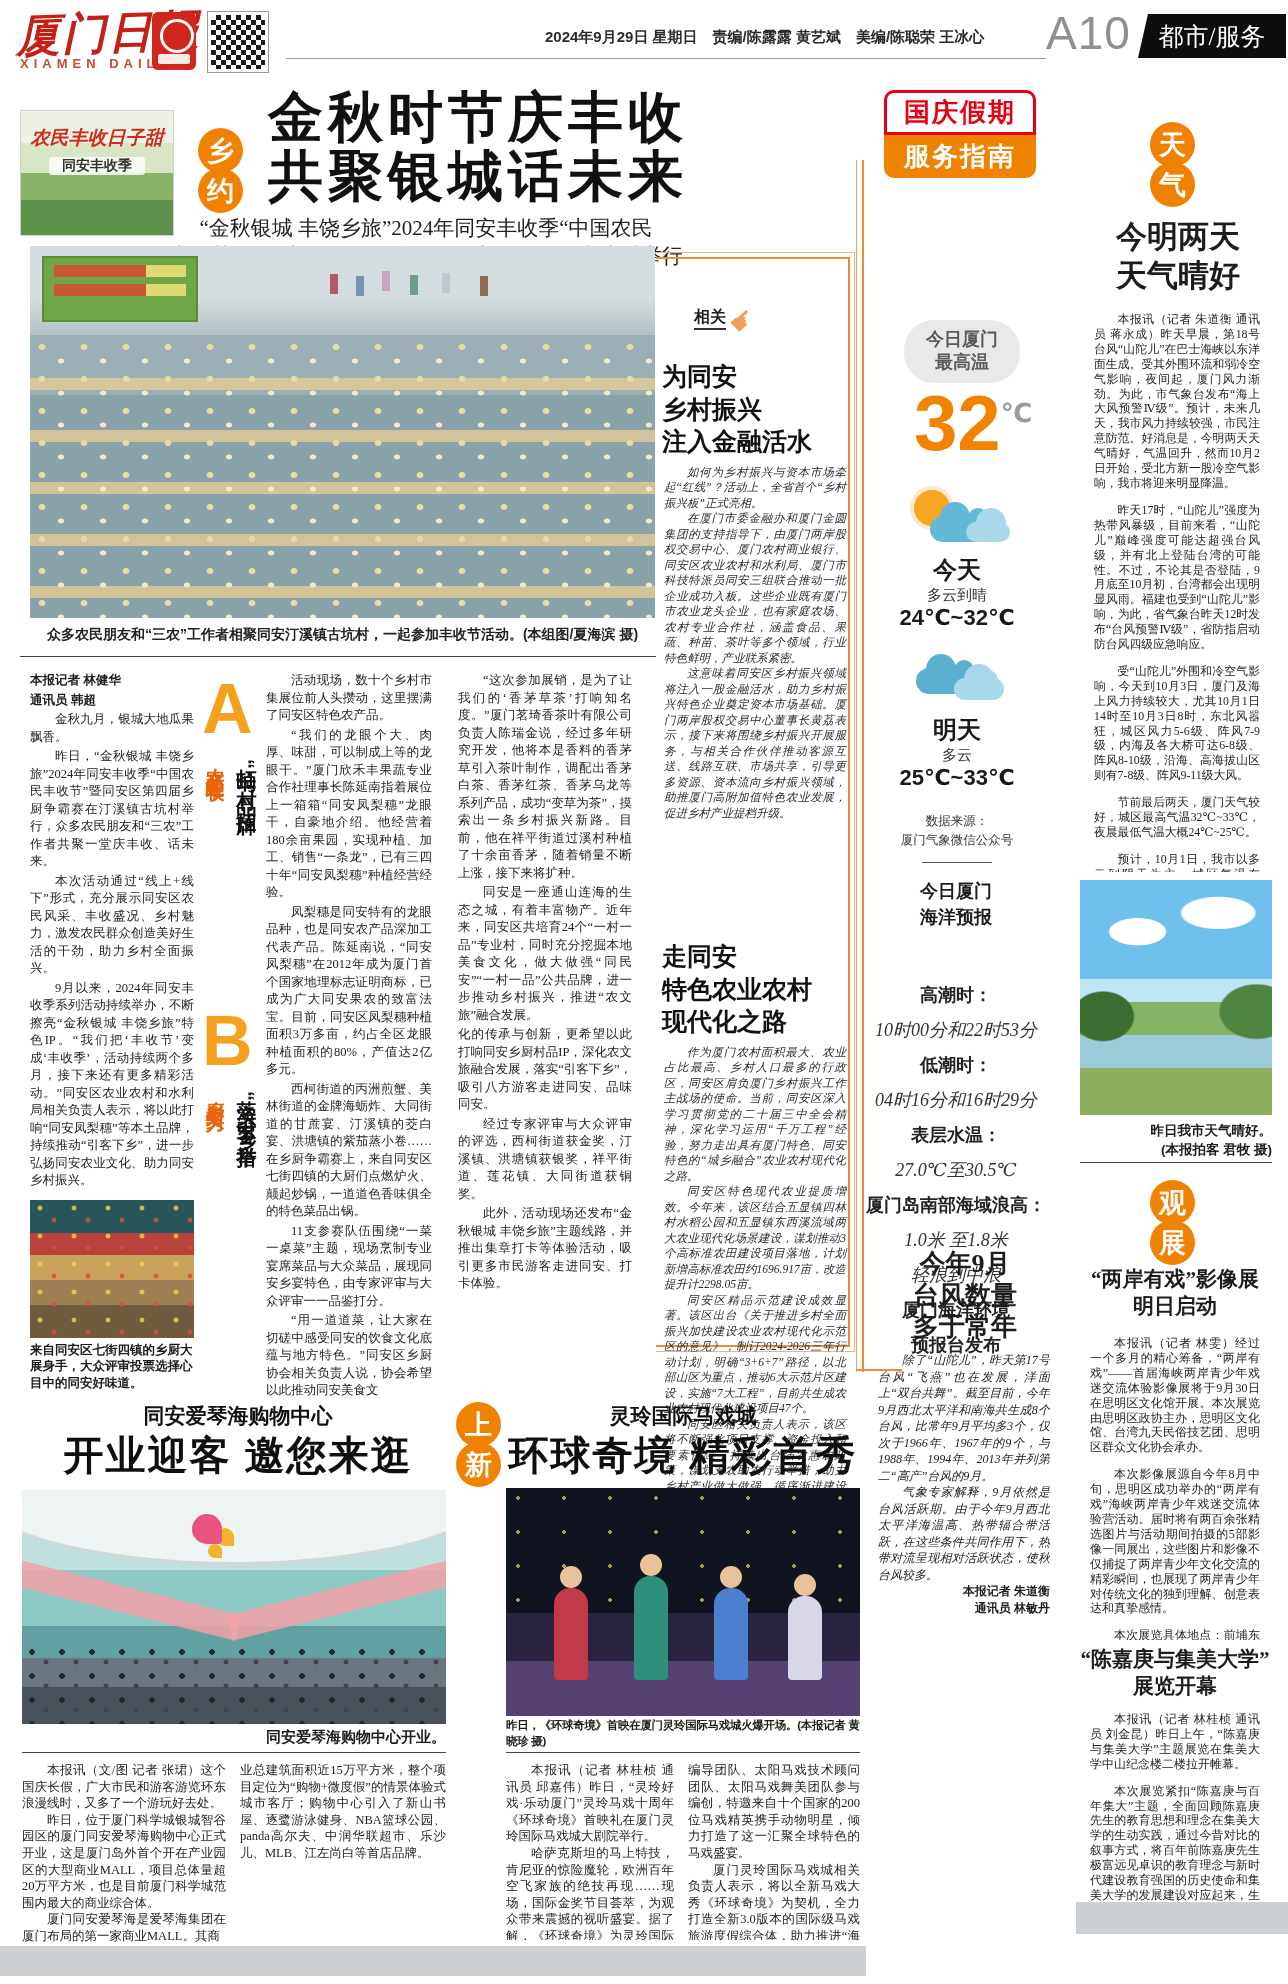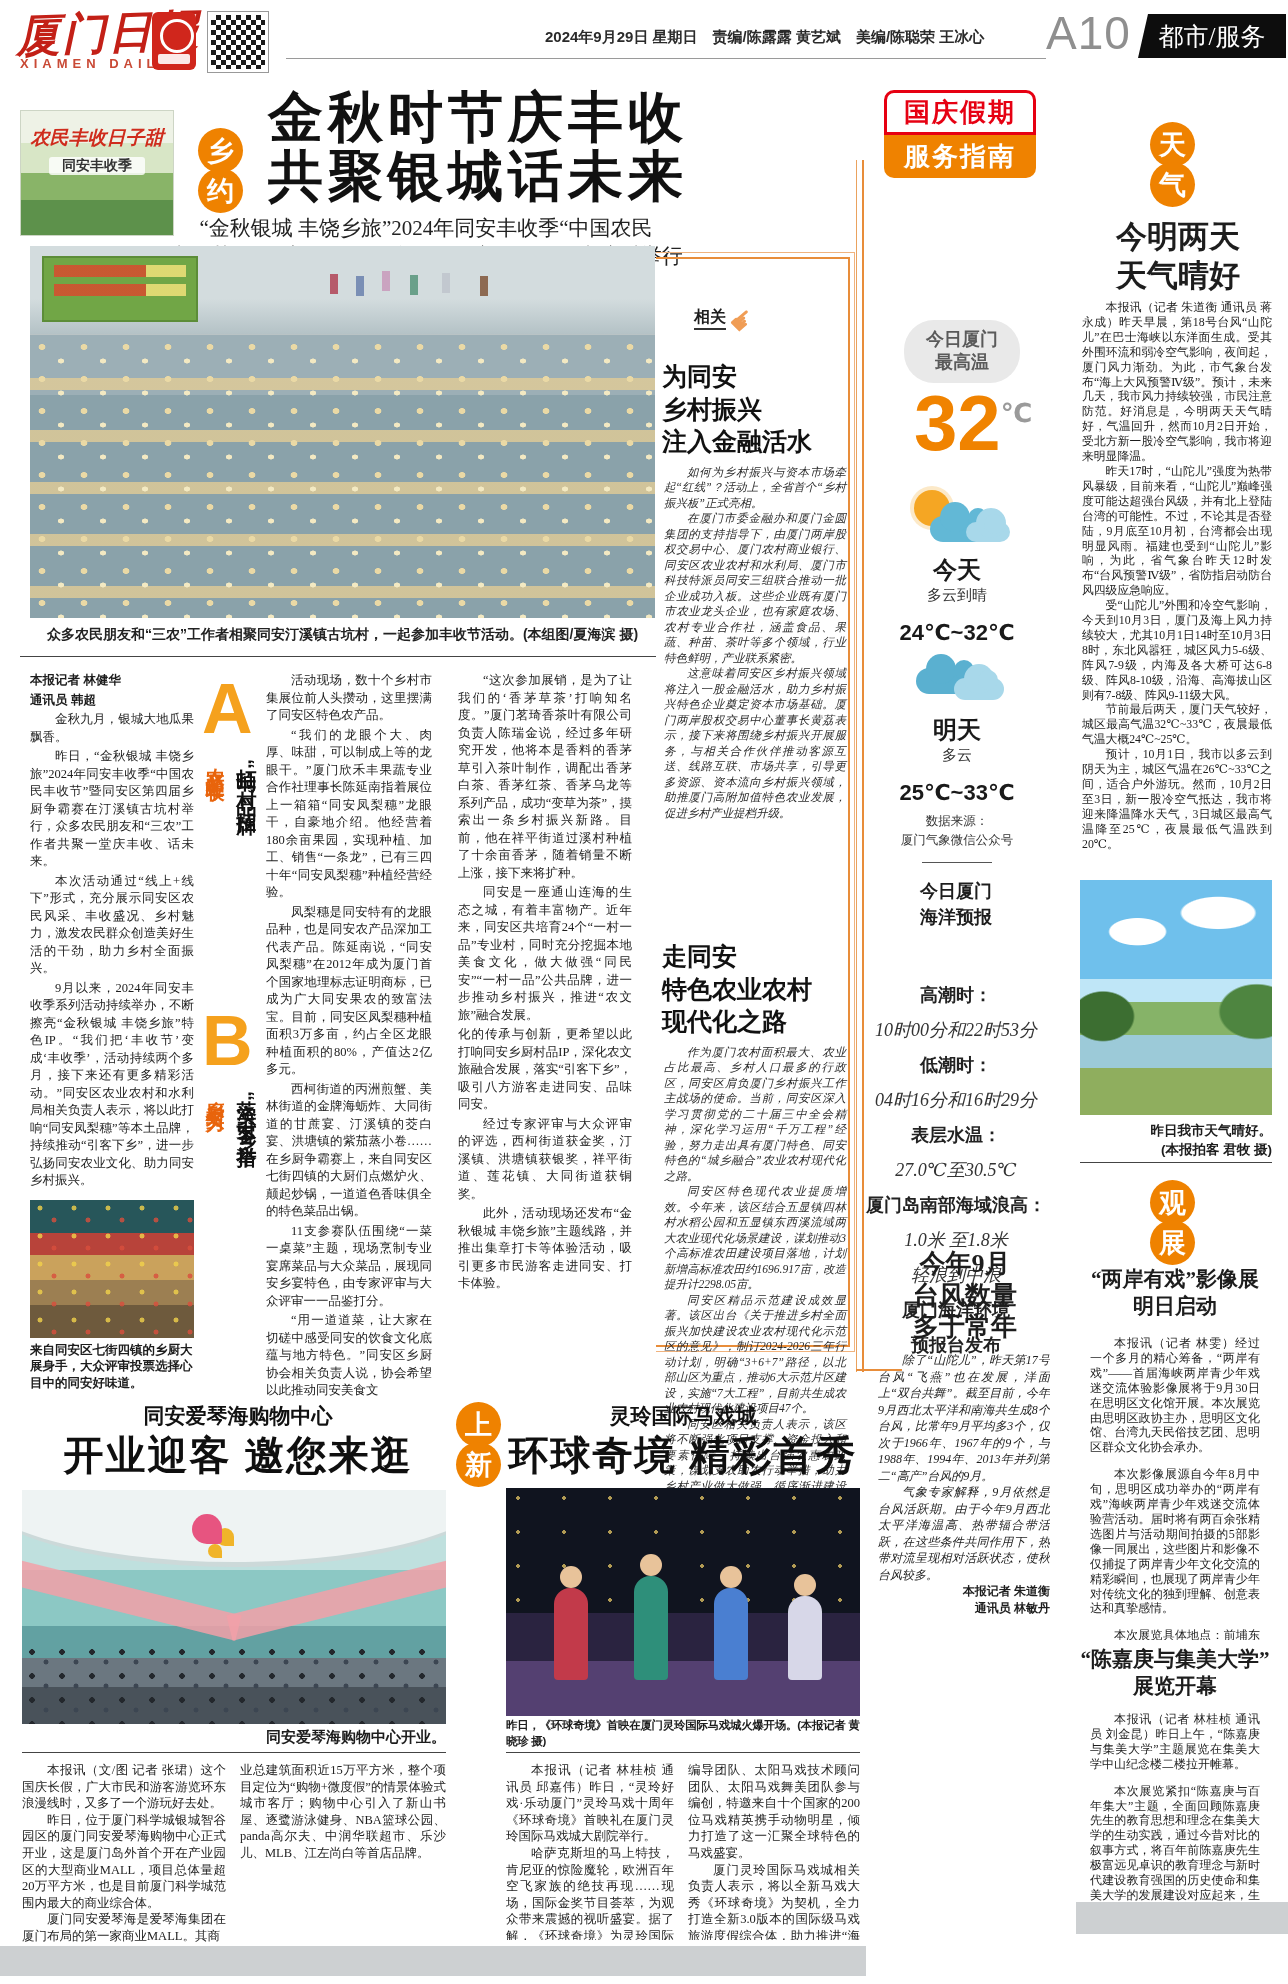--- a/index.html
+++ b/index.html
@@ -110,21 +110,21 @@
                  text-align:center;padding:4px 0;letter-spacing:2px;}
   .cloudlabel{left:904px;top:320px;width:116px;padding:8px 0;background:#e9e9e9;border-radius:30px;
               text-align:center;font-size:18px;font-weight:800;color:#5a5a5a;line-height:1.3;
               font-family:"Liberation Sans","DejaVu Sans",sans-serif;}
   .temp{left:898px;top:384px;width:150px;text-align:center;font-family:"Liberation Sans","DejaVu Sans",sans-serif;}
   .temp .n{font-size:78px;font-weight:900;color:#f08300;line-height:1;}
   .temp .u{font-size:26px;color:#9a9a9a;vertical-align:28px;font-weight:700;}
   .wcard{width:170px;text-align:center;font-family:"Liberation Sans","DejaVu Sans",sans-serif;}
   .wcard .nm{font-size:24px;font-weight:900;color:#1a1a1a;margin-top:4px;}
   .wcard .ds{font-size:15px;color:#333;}
-  .wcard .rg{font-size:22px;font-weight:900;color:#1a1a1a;margin-top:15px;}
+  .wcard .rg{font-size:22px;font-weight:900;color:#1a1a1a;}
   .w1{left:872px;top:488px;}
   .w2{left:872px;top:648px;}
   .wicon{position:relative;width:110px;height:62px;margin:0 auto;}
   .sun{position:absolute;left:12px;top:2px;width:36px;height:36px;border-radius:50%;background:#f5a623;
        box-shadow:0 0 0 4px rgba(245,166,35,.25);}
   .cloud{position:absolute;background:#62b8d6;width:64px;height:26px;border-radius:16px;}
   .cloud::before{content:"";position:absolute;left:10px;top:-14px;width:30px;height:30px;border-radius:50%;background:inherit;}
   .cloud::after{content:"";position:absolute;right:6px;top:-8px;width:20px;height:20px;border-radius:50%;background:inherit;}
   .c1{left:28px;top:28px;}
   .c2{left:64px;top:34px;background:#a8d8ea;width:44px;height:20px;}
@@ -142,21 +142,21 @@
   .typhoon-body{left:878px;top:1352px;width:172px;height:340px;overflow:hidden;
                 font-size:12px;line-height:16.5px;font-style:italic;}
   .typhoon-body p{margin:0;text-indent:2em;text-align:justify;}
   .typhoon-body p.sig{font-style:normal;text-indent:0;text-align:right;font-weight:700;
                       font-family:"Liberation Sans","DejaVu Sans",sans-serif;}
 
   
   .wx-badge{left:1150px;top:122px;}
   .wx-head{left:1082px;top:218px;width:192px;text-align:center;font-size:31px;font-weight:900;line-height:1.25;}
   .wx-body{left:1082px;top:300px;width:190px;height:572px;overflow:hidden;font-size:11.8px;line-height:14.9px;}
-  .wx-body p{margin:0;text-indent:2em;text-align:justify;}
+  .wx-body p{margin:12px;text-indent:2em;text-align:justify;}
   .park-photo{left:1080px;top:880px;width:192px;height:235px;
       background:
         radial-gradient(46px 22px at 30% 22%,#fff 0 60%,rgba(0,0,0,0) 64%),
         radial-gradient(60px 26px at 72% 14%,#fff 0 60%,rgba(0,0,0,0) 64%),
         radial-gradient(50px 40px at 12% 58%,#3c6e31 0 60%,rgba(0,0,0,0) 64%),
         radial-gradient(60px 44px at 92% 56%,#4e8540 0 60%,rgba(0,0,0,0) 64%),
         linear-gradient(180deg,#6fc0ec 0 42%,#bfe6f7 42% 52%,#86b368 52% 66%,#9ccad8 66% 80%,#8fae5e 80% 100%);}
   .park-cap{left:1080px;top:1122px;width:192px;text-align:right;font-size:13.5px;font-weight:700;line-height:1.4;
             font-family:"Liberation Sans","DejaVu Sans",sans-serif;}
   .wx-rule{left:1080px;top:1162px;width:192px;}

